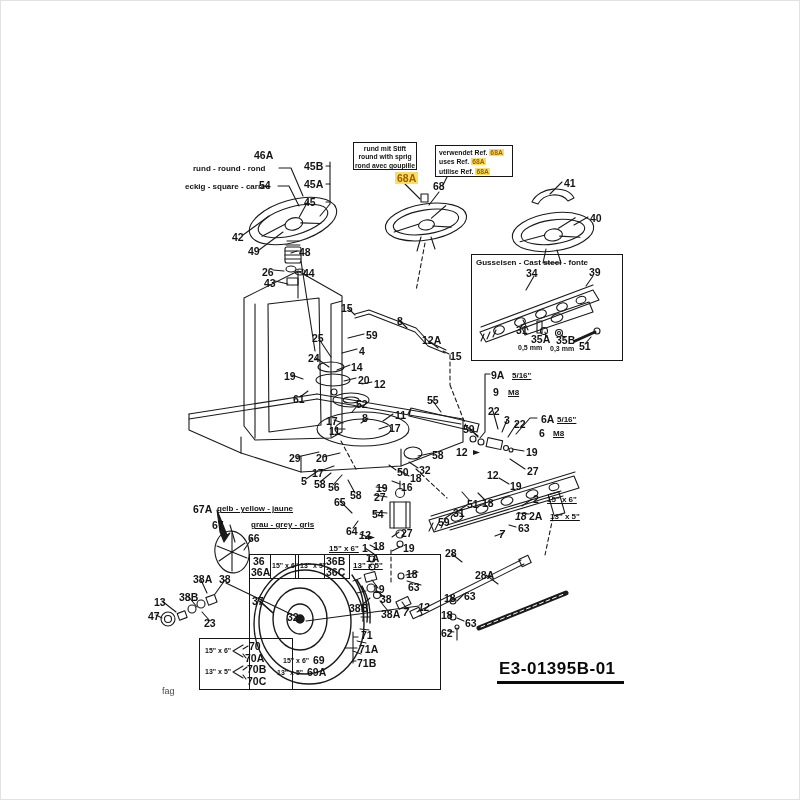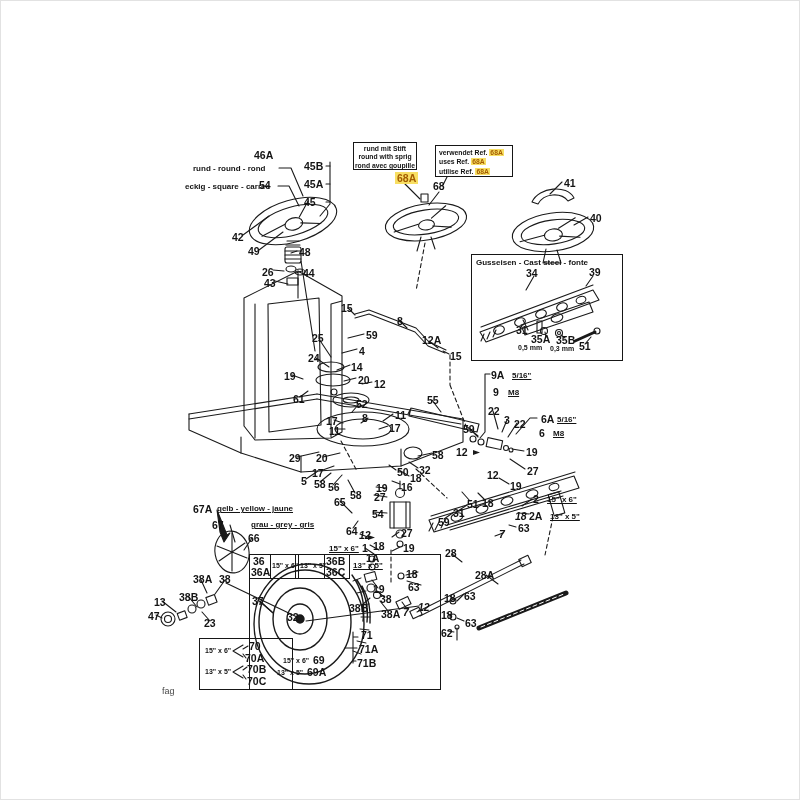--- a/index.html
+++ b/index.html
@@ -385,15 +385,16 @@
 <div class="lbl it" style="left:402px;top:605px;">7</div>
 <div class="lbl it" style="left:417px;top:600px;">12</div>
 <div class="lbl" style="left:405px;top:567px;">18</div>
 <div class="lbl" style="left:407px;top:580px;">63</div>
 <div class="lbl" style="left:443px;top:591px;">18</div>
 <div class="lbl" style="left:463px;top:589px;">63</div>
 <div class="lbl" style="left:440px;top:608px;">18</div>
 <div class="lbl" style="left:464px;top:616px;">63</div>
 <div class="lbl" style="left:440px;top:626px;">62</div>
 
+<div id="code">E3-01395B-01</div>
 <div id="watermark">fag</div>
 
 </div>
 
 </body></html>

